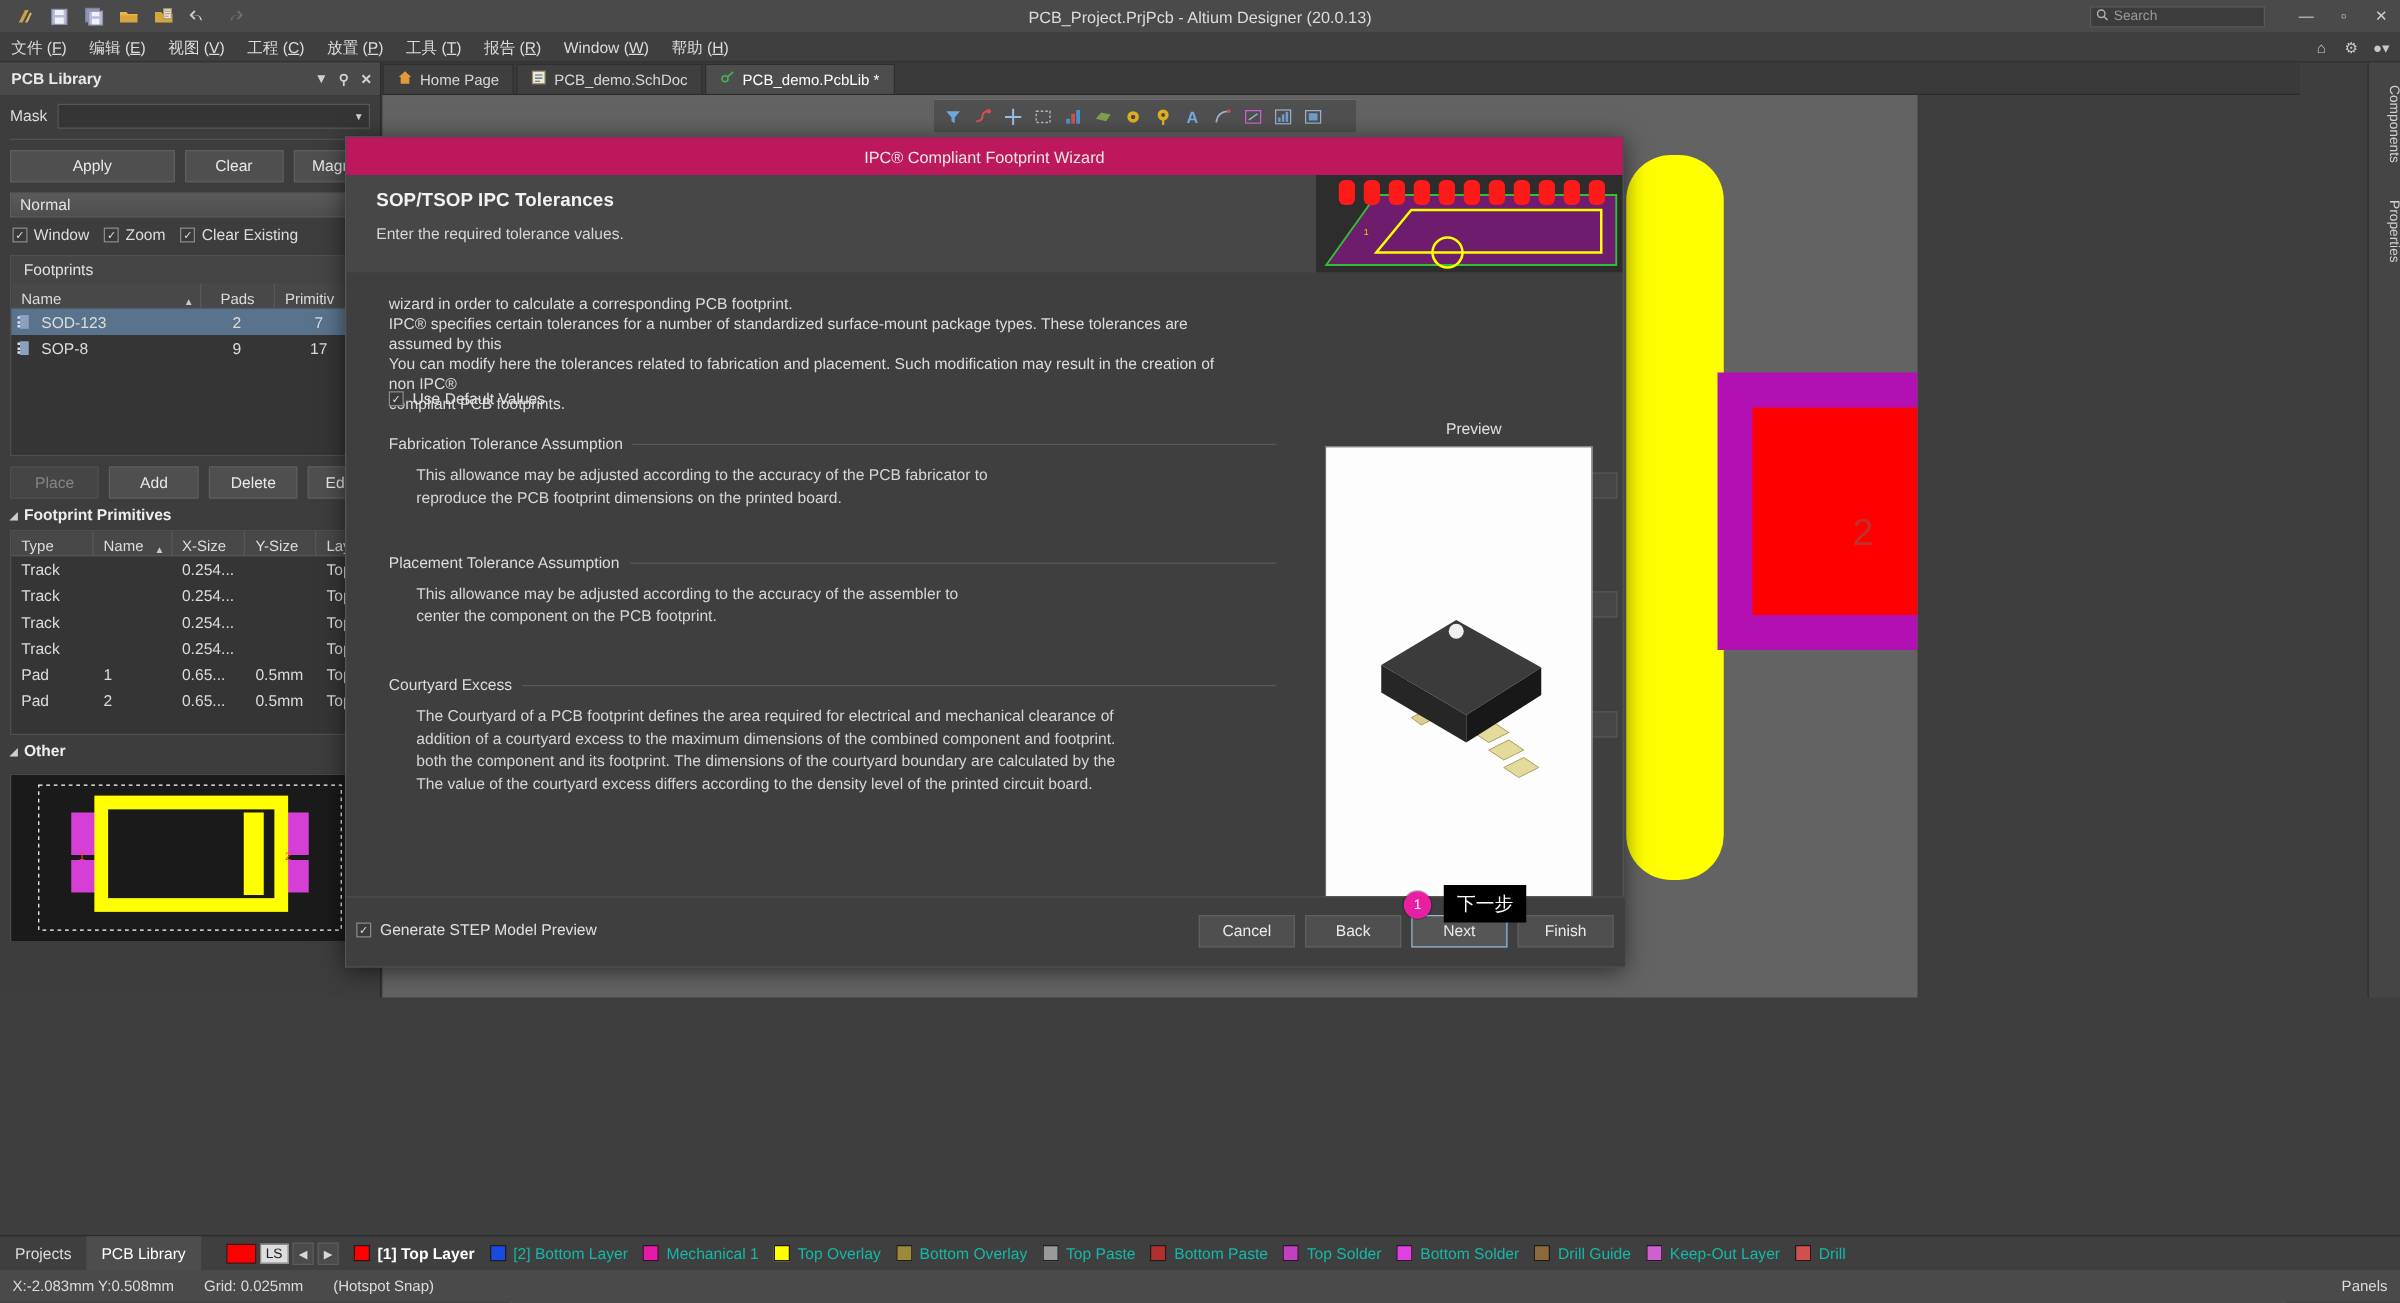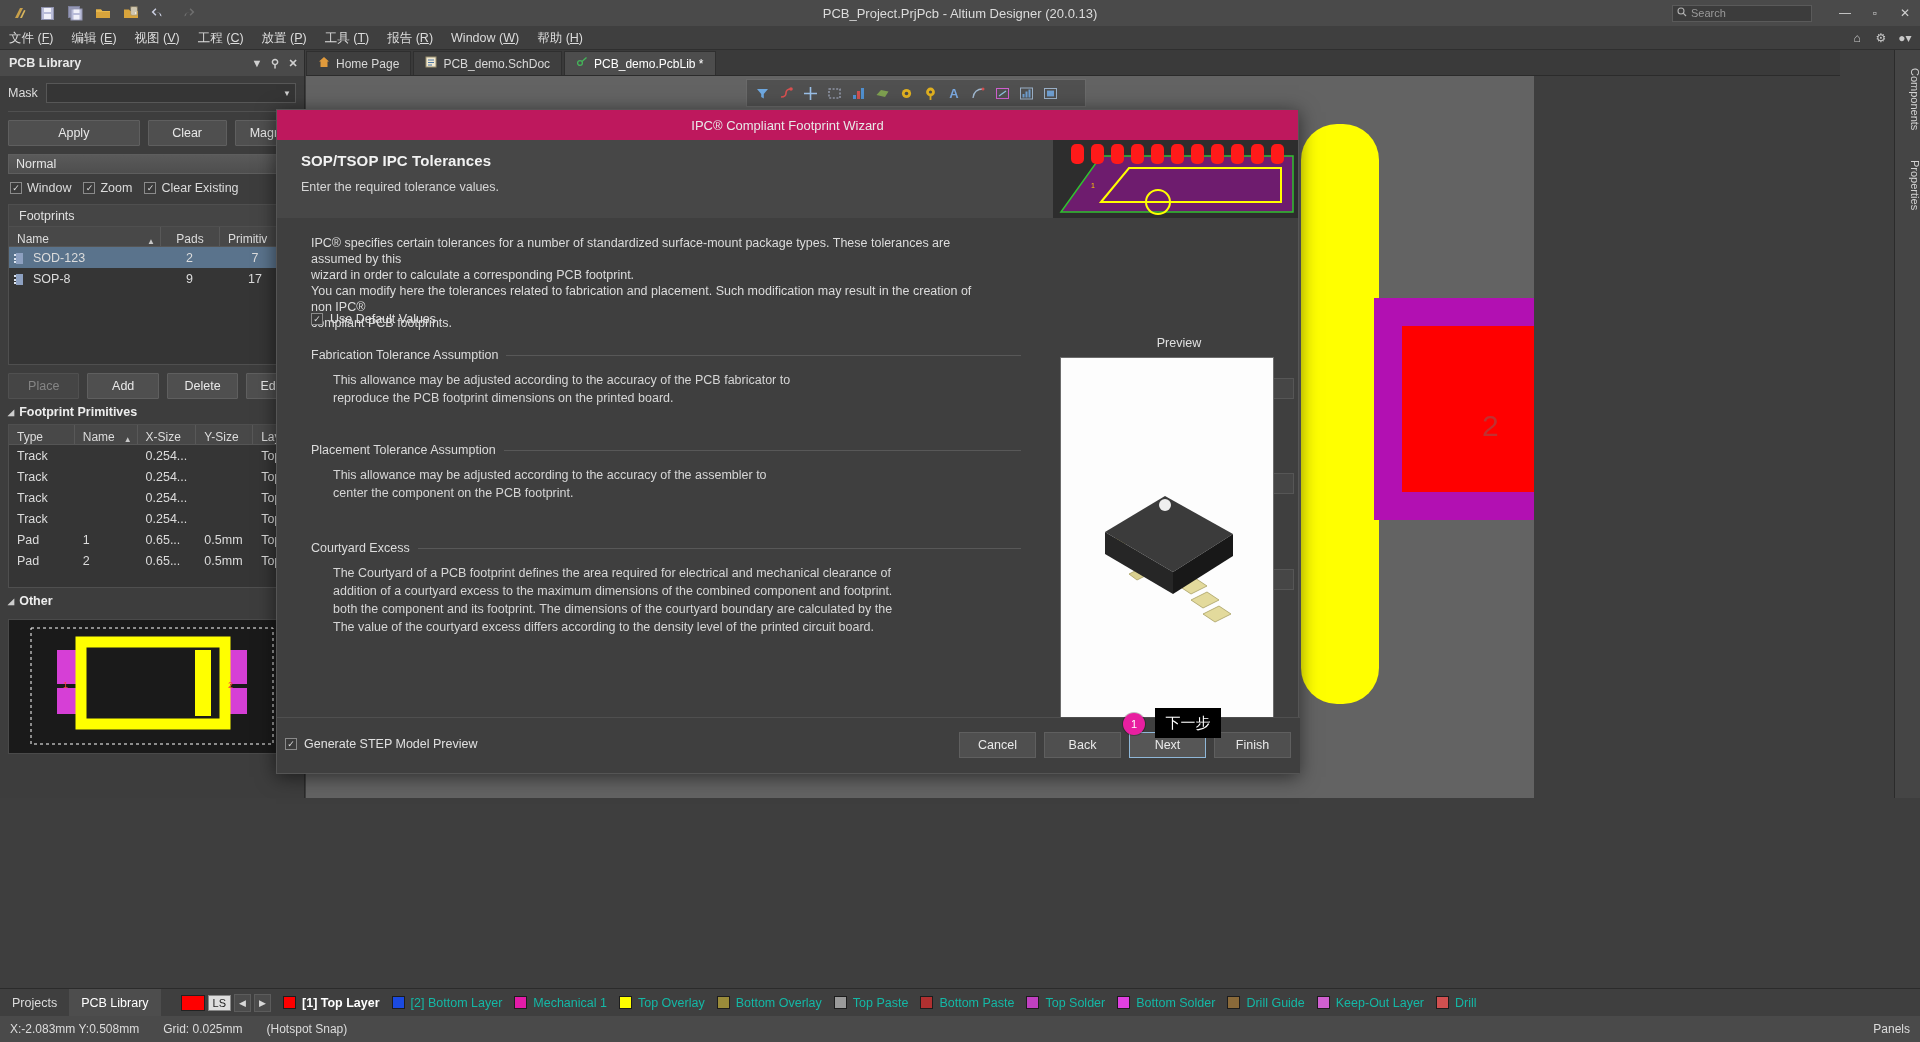--- a/index.html
+++ b/index.html
@@ -646,22 +646,22 @@
             <rect x="218" y="4" width="13" height="20" rx="5"></rect>
           </g>
           <circle cx="105" cy="62" r="12" fill="none" stroke="#ffff00" stroke-width="2"></circle>
           <text x="38" y="48" fill="#ffcc00" font-size="7" font-family="Liberation Sans, sans-serif">1</text>
         </svg>
       </div>
     </div>
 
     <div class="dlg-body">
       <div class="body-text">
+        <p>wizard in order to calculate a corresponding PCB footprint.</p>
         <p>IPC® specifies certain tolerances for a number of standardized surface-mount package types. These tolerances are assumed by this</p>
-        <p>wizard in order to calculate a corresponding PCB footprint.</p>
         <p>You can modify here the tolerances related to fabrication and placement. Such modification may result in the creation of non IPC®</p>
         <p>compliant PCB footprints.</p>
       </div>
 
       <div class="usedef">
         <span class="cbox">✓</span>
         <span>Use Default Values</span>
       </div>
 
       <div class="sect" style="top:130px">

